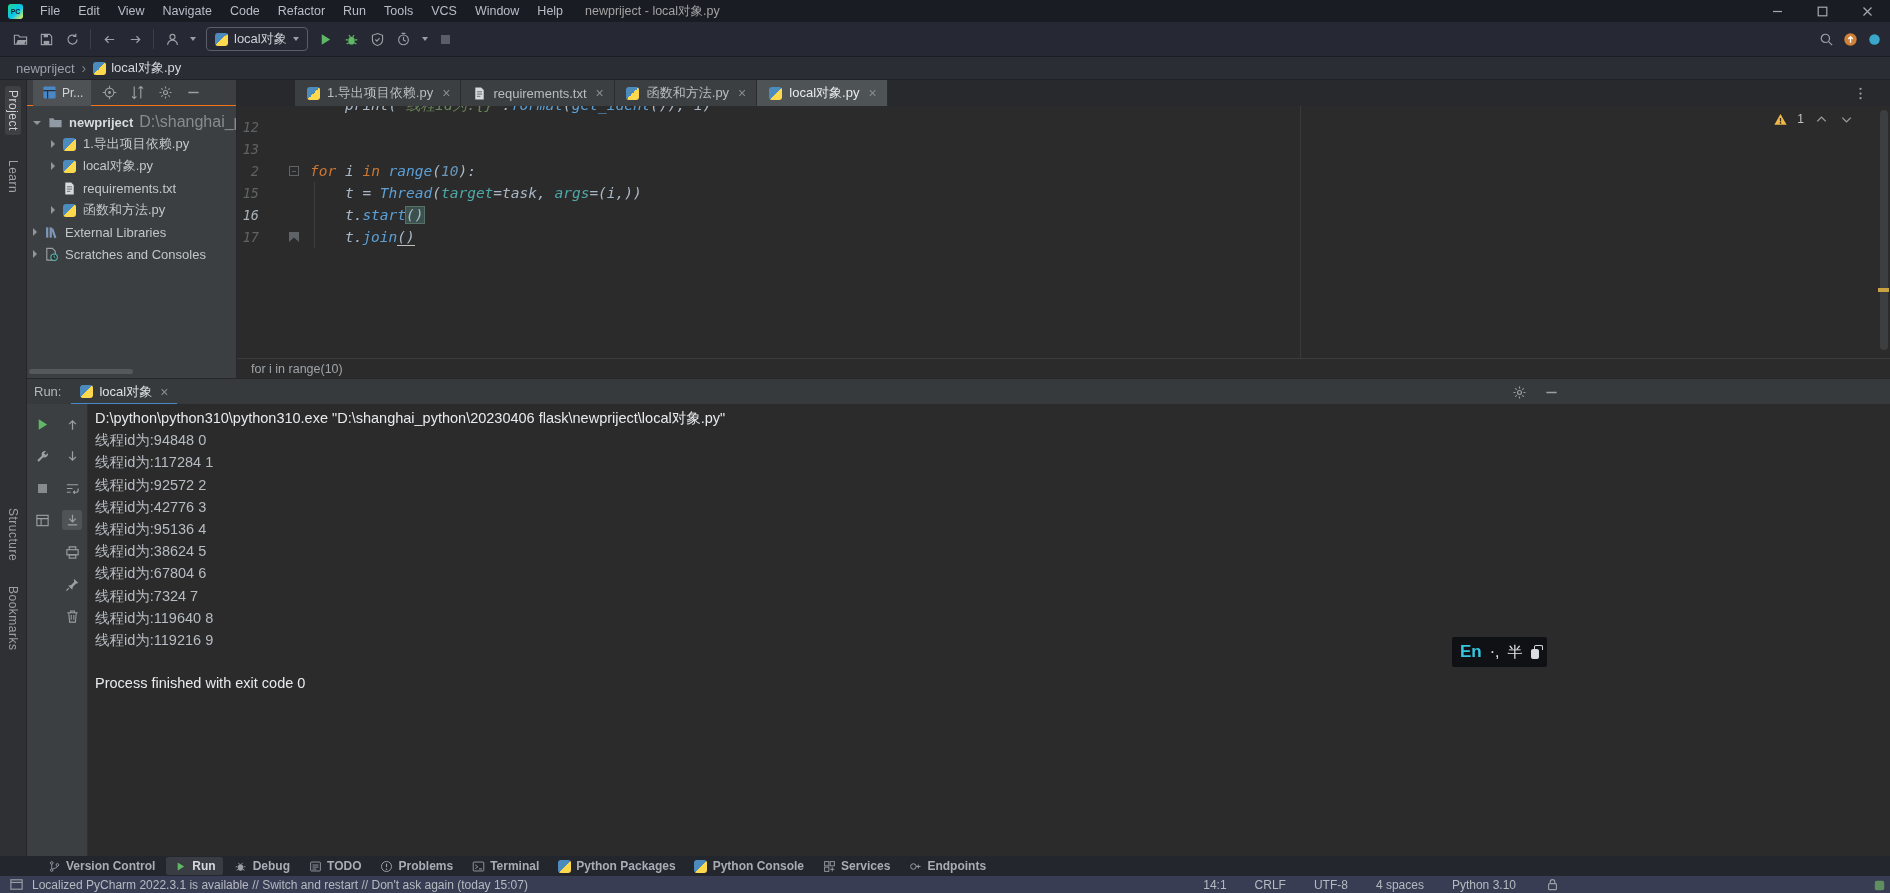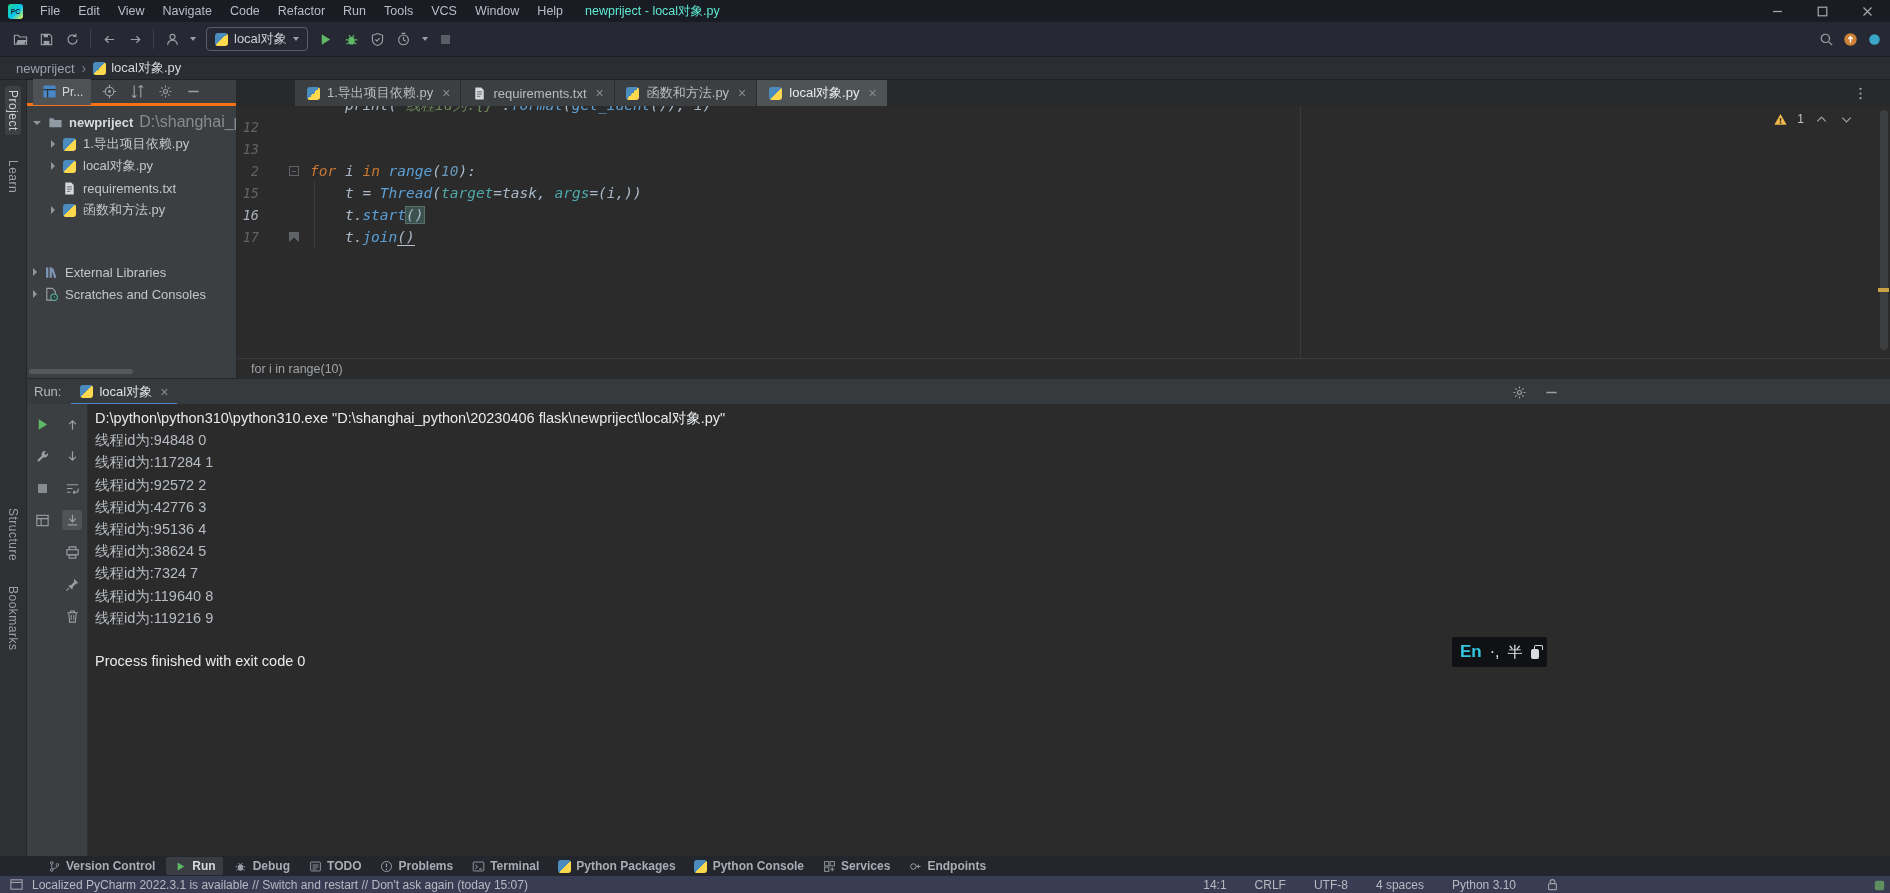--- a/index.html
+++ b/index.html
@@ -7,21 +7,21 @@
   body{font-family:"Liberation Sans",sans-serif;color:#bbb;position:relative;font-size:13px;}
   .ic{display:inline-flex;width:16px;height:16px;align-items:center;justify-content:center;flex:none;}
   .ic svg{width:15px;height:15px;display:block;}
   .pyico{width:13px;height:13px;border-radius:3px;background:linear-gradient(135deg,#4b8bbe 50%,#ffd94d 50%);display:inline-block;flex:none;}
 
   
   #titlebar{position:absolute;left:0;top:0;width:1890px;height:22px;background:#1a1c24;display:flex;align-items:center;}
   #pclogo{width:15px;height:15px;border-radius:3px;margin:0 8px 0 8px;background:linear-gradient(135deg,#21d789,#07c3f2 55%,#fcf84a);display:flex;align-items:center;justify-content:center;color:#15222e;font-size:7px;font-weight:bold;flex:none;}
   #menubar{display:flex;align-items:center;height:100%;}
   .menu-item{padding:0 9px;color:#b9bdc4;font-size:12.5px;line-height:22px;}
-  #window-title{position:absolute;left:585px;top:0;line-height:22px;color:#5eead4;font-size:12.5px;}
+  #window-title{position:absolute;left:585px;top:0;line-height:22px;color:#a3a3a3;font-size:12.5px;}
   #win-controls{margin-left:auto;display:flex;height:100%;}
   .winbtn{width:45px;height:22px;display:flex;align-items:center;justify-content:center;color:#a5a9b0;}
   .winbtn svg{width:11px;height:11px;}
 
   
   #toolbar{position:absolute;left:0;top:22px;width:1890px;height:35px;background:#262933;border-bottom:1px solid #1b1d24;display:flex;align-items:center;padding:0 6px 0 12px;gap:10px;}
   .tb-sep{width:1px;height:20px;background:#3c3f47;flex:none;}
   #run-config{height:24px;border:1px solid #5a5e66;border-radius:4px;display:flex;align-items:center;gap:6px;padding:0 8px;color:#ccd0d6;font-size:13px;}
   .caret-down{width:0;height:0;border-top:4px solid #9aa0a6;border-left:3.5px solid transparent;border-right:3.5px solid transparent;display:inline-block;}
   .dim{opacity:.55;}
@@ -33,21 +33,21 @@
   .crumb-sep{color:#7c828a;margin:0 7px;font-size:14px;}
   .crumb2{color:#d3d7db;margin-left:5px;}
 
   
   #leftstripe{position:absolute;left:0;top:80px;width:27px;height:776px;background:#2e3033;border-right:1px solid #24262a;}
   .vlabel{position:absolute;left:5px;writing-mode:vertical-rl;color:#9da2a8;font-size:12px;letter-spacing:.5px;padding:4px 1px;border-radius:3px;}
   .vlabel.active{background:rgba(255,255,255,.08);color:#cdd1d6;}
 
   
   #projectpanel{position:absolute;left:27px;top:80px;width:210px;height:298px;background:#3c3f41;border-right:1px solid #26282b;}
-  #pp-header{height:26px;display:flex;align-items:center;padding:0 6px;border-bottom:3px solid #f97316;}
+  #pp-header{height:26px;display:flex;align-items:center;padding:0 6px;border-bottom:1px solid #f97316;}
   #pp-tab{display:flex;align-items:center;gap:5px;background:#4e5254;height:26px;padding:0 8px;color:#d0d3d6;font-size:12px;}
   #pp-icons{display:flex;align-items:center;gap:12px;margin-left:10px;}
   #pp-tree{padding-top:5px;overflow:hidden;}
   .treerow{height:22px;display:flex;align-items:center;color:#c2c6ca;white-space:nowrap;overflow:hidden;font-size:13px;}
   .treerow .lbl.bold{font-weight:bold;color:#d8dbde;}
   .treerow .path{color:#888c90;font-size:16px;margin-left:6px;}
   .treerow .ic{margin-right:6px;}
   .tri{width:0;height:0;flex:none;margin-right:6px;}
   .tri.r{border-left:4px solid #91969b;border-top:4px solid transparent;border-bottom:4px solid transparent;}
   .tri.d{border-top:4px solid #91969b;border-left:4px solid transparent;border-right:4px solid transparent;margin-top:2px;}
@@ -345,21 +345,21 @@
           </span>
           <span class="lbl">requirements.txt</span>
         </div>
         <div class="treerow" style="padding-left: 24px;">
           <span class="tri r"></span>
           <span class="ic">
             <span class="pyico"></span>
           </span>
           <span class="lbl">函数和方法.py</span>
         </div>
-        <div class="treerow" style="padding-left: 6px; margin-top: 40px;">
+        <div class="treerow" style="padding-left: 6px;">
           <span class="tri r"></span>
           <span class="ic">
             <svg viewBox="0 0 16 16">
               <rect x="2.2" y="2.5" width="2.4" height="11" fill="#7f96b8"></rect>
               <rect x="6" y="2.5" width="2.4" height="11" fill="#7f96b8"></rect>
               <path d="M9.8 3.4l3.4 9.8-2.2.8-3.4-9.8z" fill="#7f96b8"></path>
             </svg>
           </span>
           <span class="lbl">External Libraries</span>
         </div>
@@ -572,20 +572,21 @@
       </div>
   </div>
   <div id="console">
       <div class="cline cmd">D:\python\python310\python310.exe "D:\shanghai_python\20230406 flask\newpriject\local对象.py"</div>
       <div class="cline out">线程id为:94848 0</div>
       <div class="cline out">线程id为:117284 1</div>
       <div class="cline out">线程id为:92572 2</div>
       <div class="cline out">线程id为:42776 3</div>
       <div class="cline out">线程id为:95136 4</div>
       <div class="cline out">线程id为:38624 5</div>
+      <div class="cline out">线程id为:67804 6</div>
       <div class="cline out">线程id为:7324 7</div>
       <div class="cline out">线程id为:119640 8</div>
       <div class="cline out">线程id为:119216 9</div>
       <div class="cline out">&nbsp;</div>
       <div class="cline cmd">Process finished with exit code 0</div>
     </div>
 
   <div id="toolwinbar">
       <div class="twitem">
         <span class="ic">

